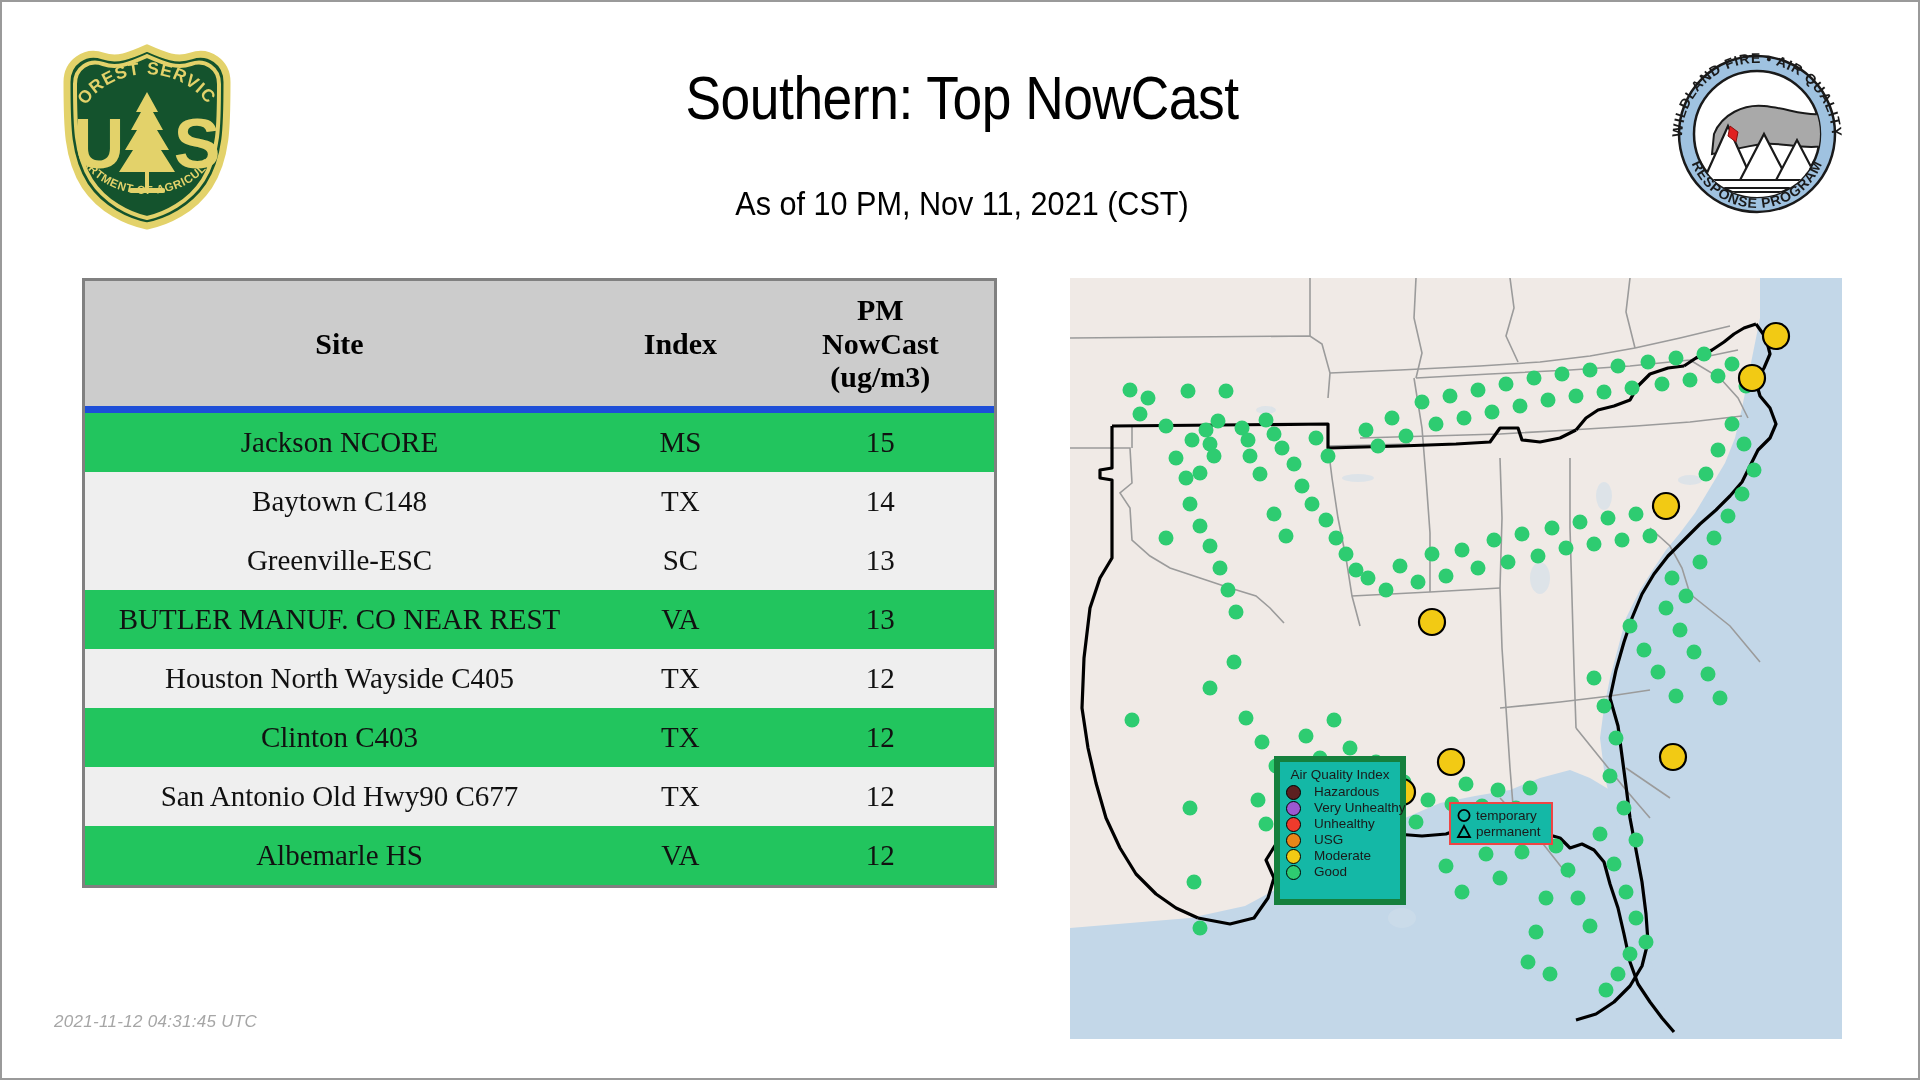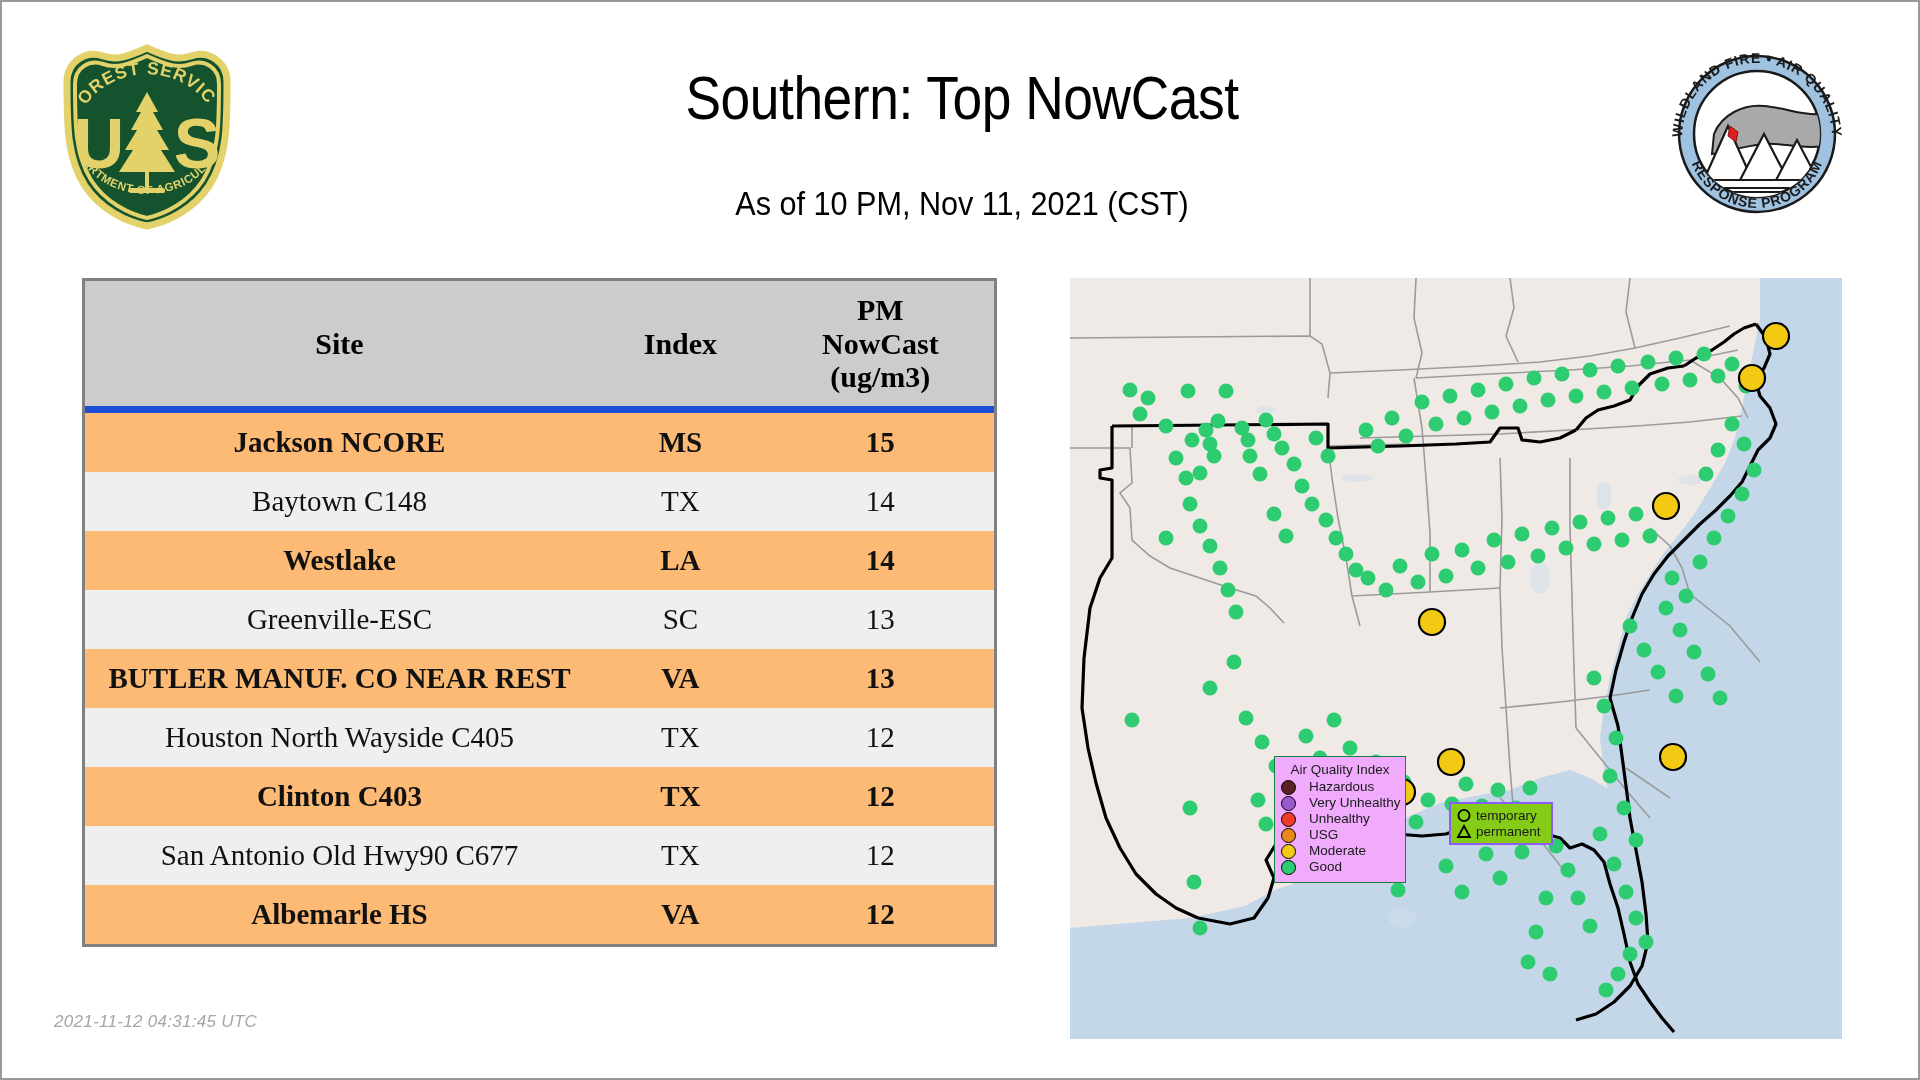--- a/index.html
+++ b/index.html
@@ -89,41 +89,41 @@
   #nowcast-table thead th.col-value  { width: 25%; }
   #nowcast-table tbody td {
     font-size: 29px;
     color: #111111;
     text-align: center;
     padding: 13px 4px;
     border: none;
     white-space: nowrap;
   }
   #nowcast-table tbody tr.odd  td { background: #efefef; }
-  #nowcast-table tbody tr.even td { background: #fdba74; font-weight: bold; }
+  #nowcast-table tbody tr.even td { background: #22c55e; }
 
   
   #map {
     position: absolute;
     left: 1068px; top: 276px;
     width: 772px;
     height: 761px;
     overflow: hidden;
     background: #f2ece8;
   }
   #map svg { display: block; }
 
   
   #aqi-legend {
     position: absolute;
     left: 1272px; top: 754px;
     width: 132px;
-    background: #f0abfc;
-    border: 1px solid #15803d;
-    padding: 5px 6px 6px 6px;
+    background: #14b8a6;
+    border: 6px solid #15803d;
+    padding: 5px 6px 18px 6px;
     box-sizing: border-box;
     font-family: "Liberation Sans", sans-serif;
   }
   #aqi-legend .legend-title {
     font-size: 13.5px;
     color: #1a1a1a;
     text-align: center;
     margin-bottom: 3px;
   }
   #aqi-legend .legend-row {
@@ -142,22 +142,22 @@
     font-size: 13.5px;
     color: #1a1a1a;
     line-height: 1.1;
     white-space: nowrap;
   }
 
   #type-legend {
     position: absolute;
     left: 1447px; top: 800px;
     width: 104px;
-    background: #84cc16;
-    border: 2px solid #8b5cf6;
+    background: #14b8a6;
+    border: 2px solid #ef4444;
     padding: 4px 5px;
     box-sizing: border-box;
     font-family: "Liberation Sans", sans-serif;
   }
   #type-legend .legend-row {
     display: flex;
     align-items: center;
     gap: 4px;
   }
   #type-legend .legend-label {
@@ -260,25 +260,20 @@
       </thead>
       <tbody>
         <tr class="even">
           <td>Jackson NCORE</td>
           <td>MS</td>
           <td>15</td>
         </tr>
         <tr class="odd">
           <td>Baytown C148</td>
           <td>TX</td>
-          <td>14</td>
-        </tr>
-        <tr class="even">
-          <td>Westlake</td>
-          <td>LA</td>
           <td>14</td>
         </tr>
         <tr class="odd">
           <td>Greenville-ESC</td>
           <td>SC</td>
           <td>13</td>
         </tr>
         <tr class="even">
           <td>BUTLER MANUF. CO NEAR REST</td>
           <td>VA</td>

